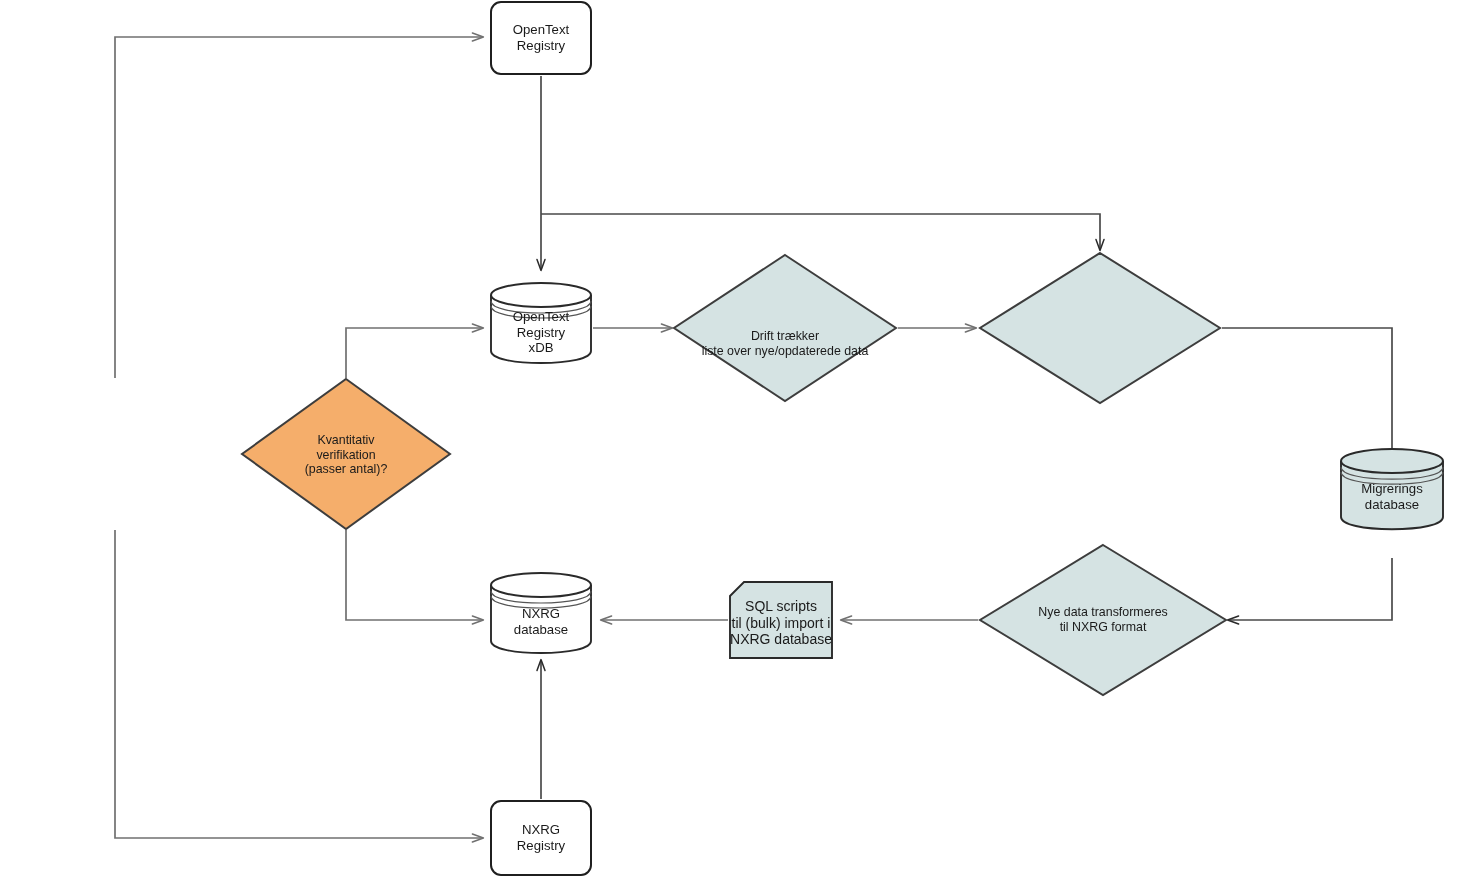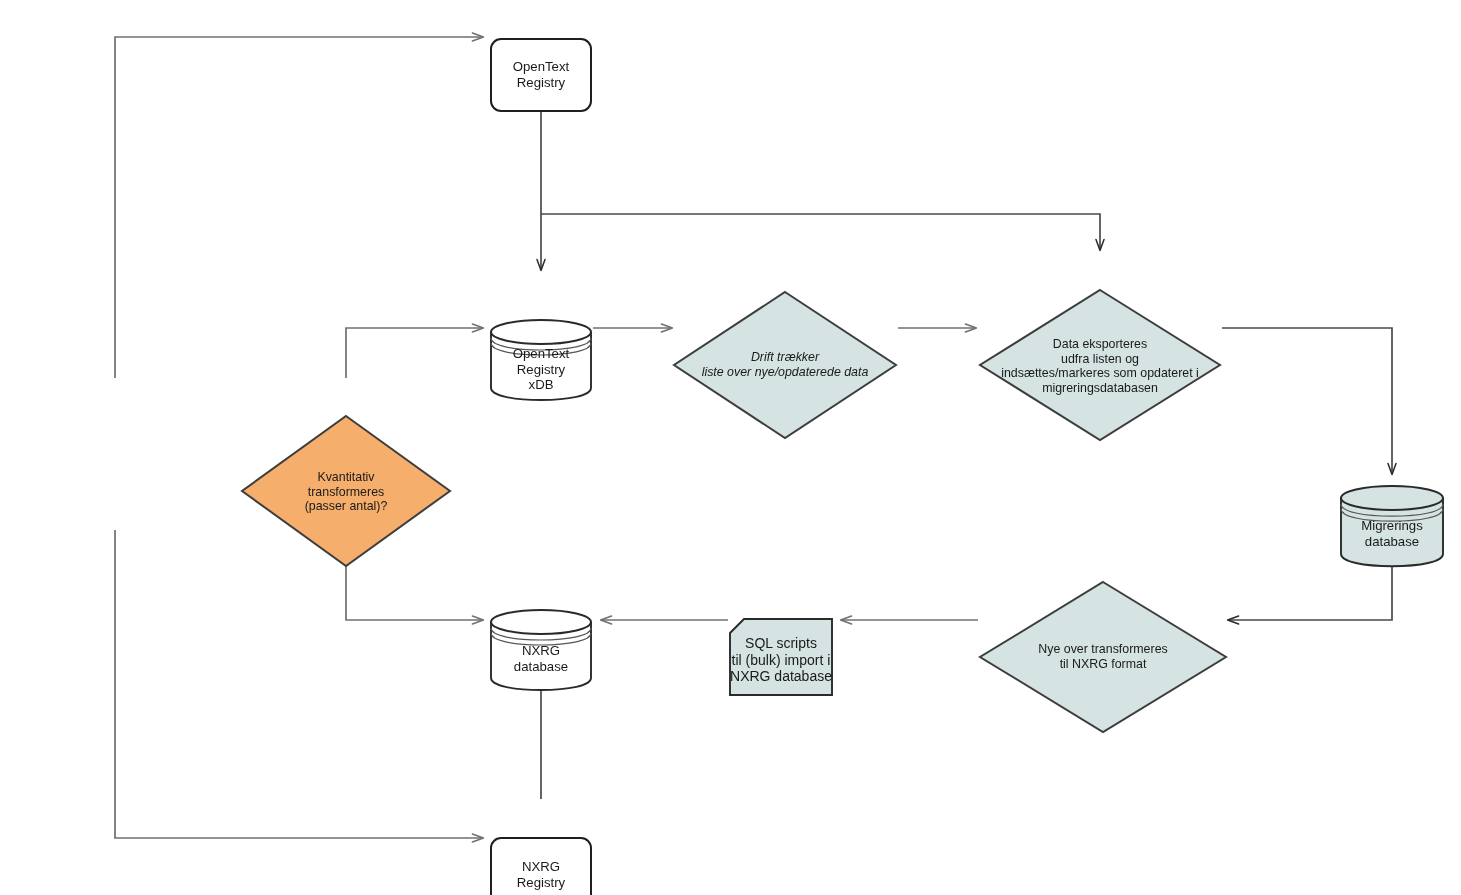--- a/index.html
+++ b/index.html
@@ -21,21 +21,20 @@
   #edges {
     position: absolute;
     left: 0;
     top: 0;
     width: 1461px;
     height: 895px;
   }
   .node {
     position: absolute;
     box-sizing: border-box;
-    margin-top: 37px;
   }
   .node .label {
     position: relative;
     z-index: 2;
     text-align: center;
     color: #1a1a1a;
     line-height: 1.18;
     white-space: pre-line;
     pointer-events: none;
   }
@@ -137,50 +136,46 @@
     </svg>
     <div class="label" style="top:28px;">OpenText
 Registry
 xDB</div>
   </div>
 
   <div class="node diamond" style="left:672px; top:253px; width:226px; height:150px;">
     <svg width="226" height="150" viewBox="0 0 226 150" xmlns="http://www.w3.org/2000/svg">
       <path d="M113,2 L224,75 L113,148 L2,75 Z" fill="#d5e3e3" stroke="#3d3d3d" stroke-width="2"></path>
     </svg>
-    <div class="label" style="top:60px;font-style:italic;">Drift trækker
+    <div class="label" style="top:76px;">Drift trækker
 liste over nye/opdaterede data</div>
   </div>
 
   <div class="node diamond" style="left:978px; top:251px; width:244px; height:154px;">
     <svg width="244" height="154" viewBox="0 0 244 154" xmlns="http://www.w3.org/2000/svg">
       <path d="M122,2 L242,77 L122,152 L2,77 Z" fill="#d5e3e3" stroke="#3d3d3d" stroke-width="2"></path>
     </svg>
-    <div class="label" style="top:49px; left:2%; right:2%;">Data eksporteres
-udfra listen og
-indsættes/markeres som opdateret i
-migreringsdatabasen</div>
   </div>
 
   <div class="node cyl" style="left:1339px; top:447px; width:106px; height:85px;">
     <svg width="106" height="85" viewBox="0 0 106 85" xmlns="http://www.w3.org/2000/svg">
       <path d="M2,14 L2,70 C2,77.8 24.8,82.2 53,82.2 C81.2,82.2 104,77.8 104,70 L104,14" fill="#d5e3e3" stroke="#2a2a2a" stroke-width="1.9"></path>
       <ellipse cx="53" cy="14" rx="51" ry="12" fill="#d5e3e3" stroke="#2a2a2a" stroke-width="1.9"></ellipse>
       <path d="M2,20 C2,27.8 24.8,32.2 53,32.2 C81.2,32.2 104,27.8 104,20" fill="none" stroke="#555555" stroke-width="1.2"></path>
       <path d="M2,25 C2,32.8 24.8,37.2 53,37.2 C81.2,37.2 104,32.8 104,25" fill="none" stroke="#555555" stroke-width="1.2"></path>
     </svg>
     <div class="label" style="top:34px;">Migrerings
 database</div>
   </div>
 
   <div class="node diamond" style="left:978px; top:543px; width:250px; height:154px;">
     <svg width="250" height="154" viewBox="0 0 250 154" xmlns="http://www.w3.org/2000/svg">
       <path d="M125,2 L248,77 L125,152 L2,77 Z" fill="#d5e3e3" stroke="#3d3d3d" stroke-width="2"></path>
     </svg>
-    <div class="label" style="top:62px;">Nye over transformeres
+    <div class="label" style="top:62px;">Nye data transformeres
 til NXRG format</div>
   </div>
 
   <div class="node note" style="left:729px; top:581px; width:104px; height:78px;">
     <svg width="104" height="78" viewBox="0 0 104 78" xmlns="http://www.w3.org/2000/svg">
       <path d="M1,15 L15,1 L103,1 L103,77 L1,77 Z" fill="#d5e3e3" stroke="#2a2a2a" stroke-width="1.9" stroke-linejoin="miter"></path>
     </svg>
     <div class="label" style="top:17px;">SQL scripts
 til (bulk) import i
 NXRG database</div>
@@ -201,17 +196,17 @@
     <div class="label">NXRG
 Registry</div>
   </div>
 
 
   <div class="node diamond" style="left:240px; top:377px; width:212px; height:154px;">
     <svg width="212" height="154" viewBox="0 0 212 154" xmlns="http://www.w3.org/2000/svg">
       <path d="M106,2 L210,77 L106,152 L2,77 Z" fill="#f5ae6b" stroke="#3d3d3d" stroke-width="2"></path>
     </svg>
     <div class="label" style="top:56px;">Kvantitativ
-transformeres
+verifikation
 (passer antal)?</div>
   </div>
 
 </div>
 
 </body></html>

